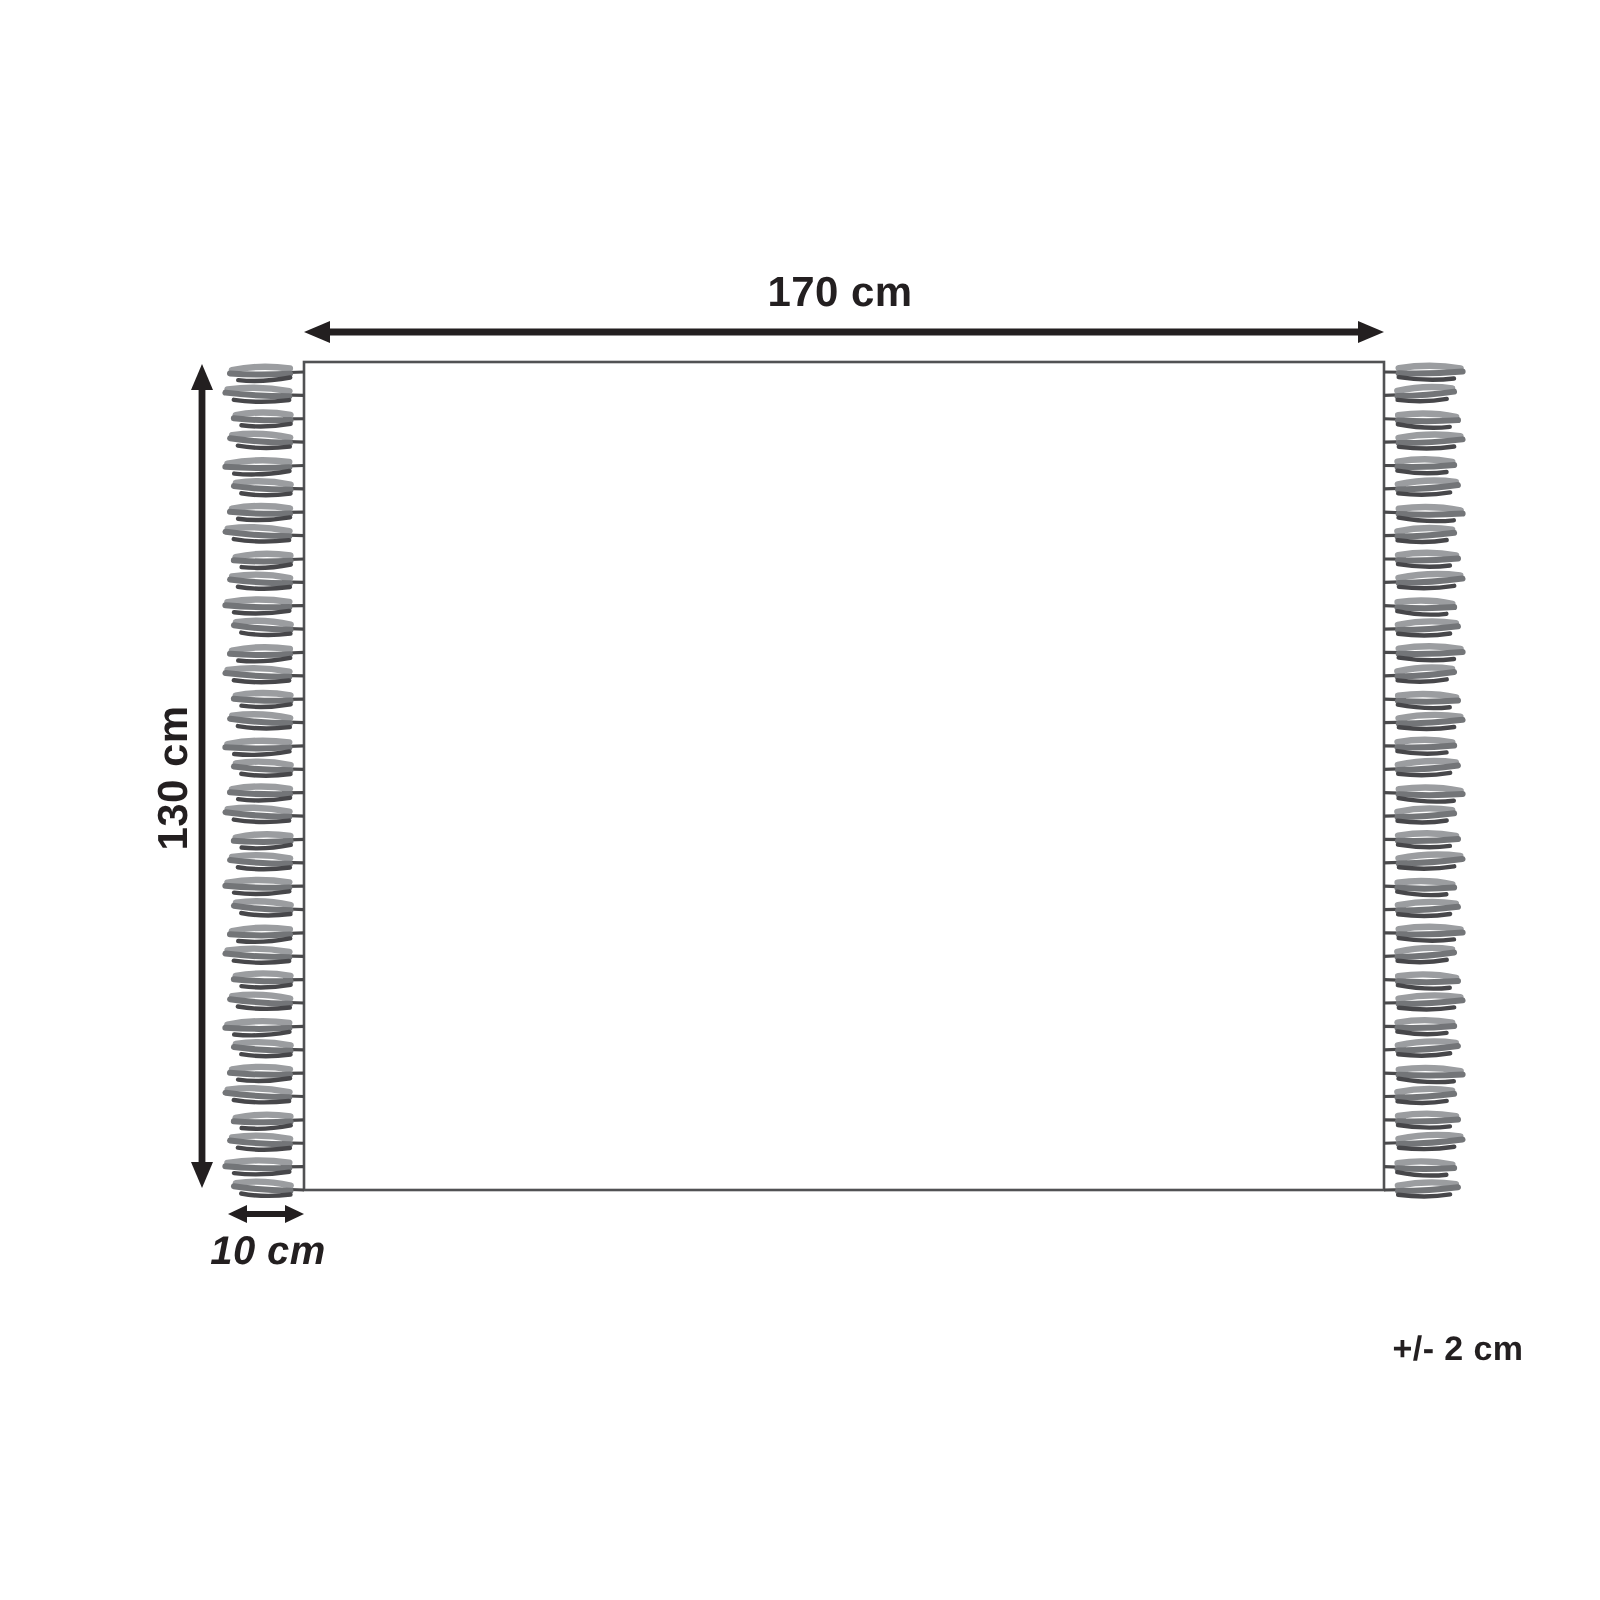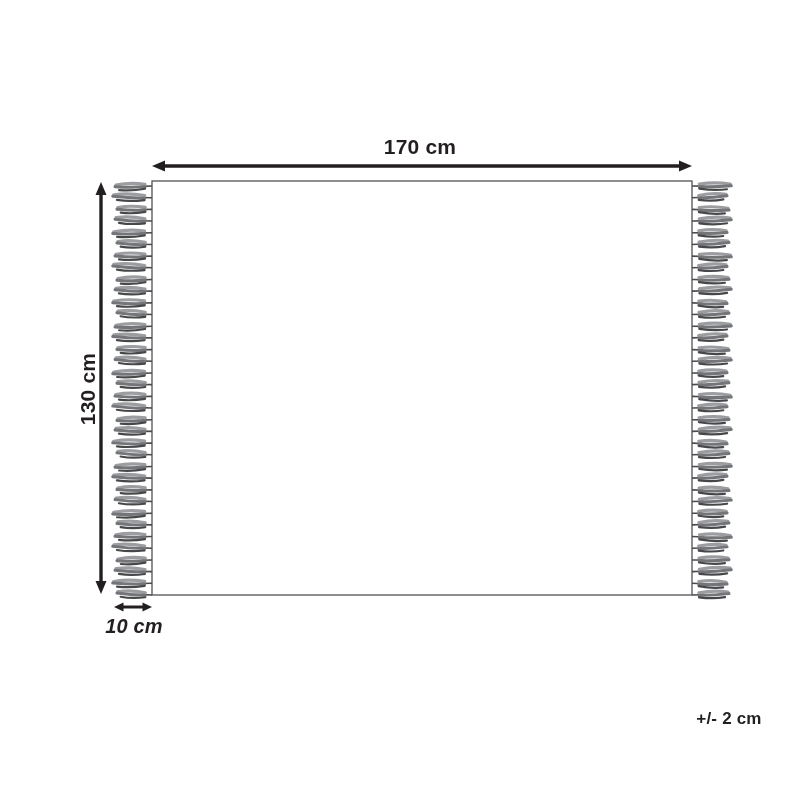--- a/index.html
+++ b/index.html
@@ -48,21 +48,20 @@
     top: 616px;
     font-size: 20px;
     transform: translateX(-50%);
     font-style: italic;
   }
   .tolerance-label {
     left: 729px;
     top: 666px;
     font-size: 17px;
     transform: translateX(-50%);
-    margin-top: 44px;
   }
 </style>
 </head>
 <body>
 
 <div class="stage">
   <svg id="diagram-svg" width="800" height="800" viewBox="0 0 800 800">
       <rect x="152" y="181" width="540" height="414" fill="#ffffff" stroke="#515254" stroke-width="1.3"></rect>
       <g>
         <g transform="translate(152,186.00) scale(1,1) rotate(-2)">

